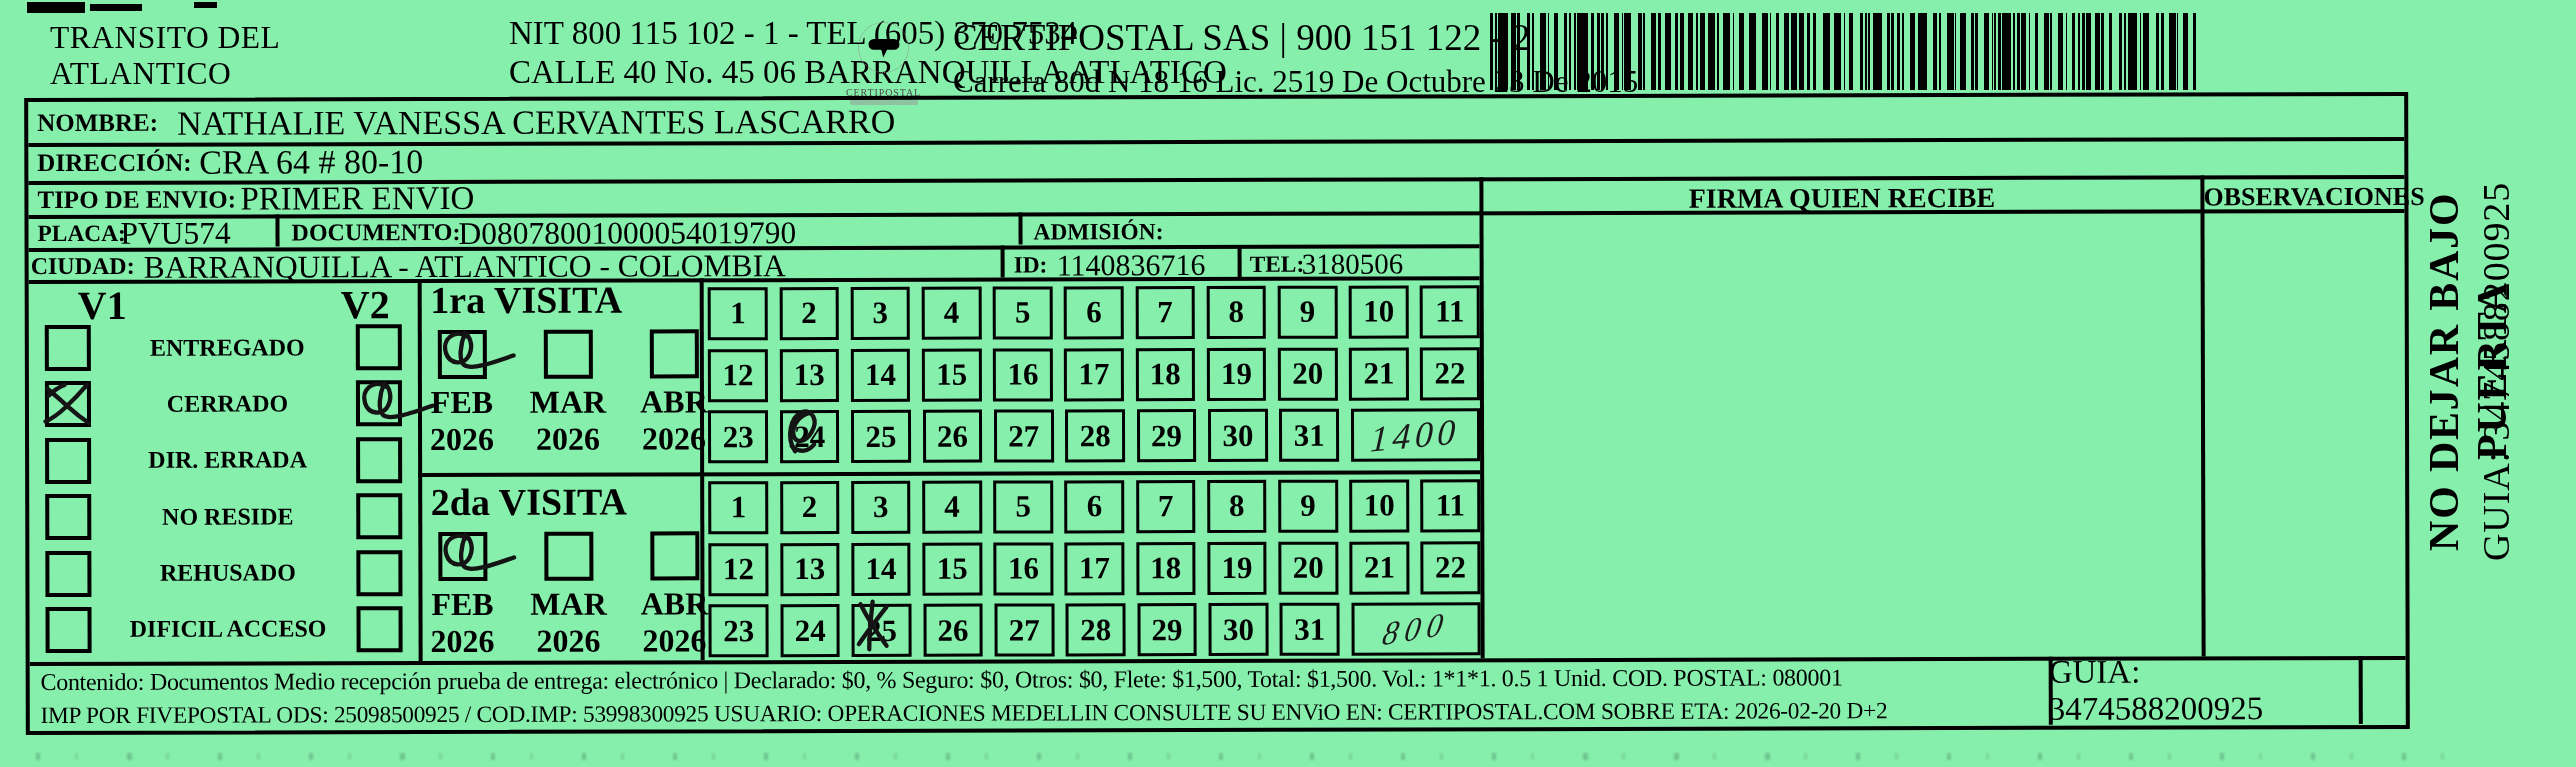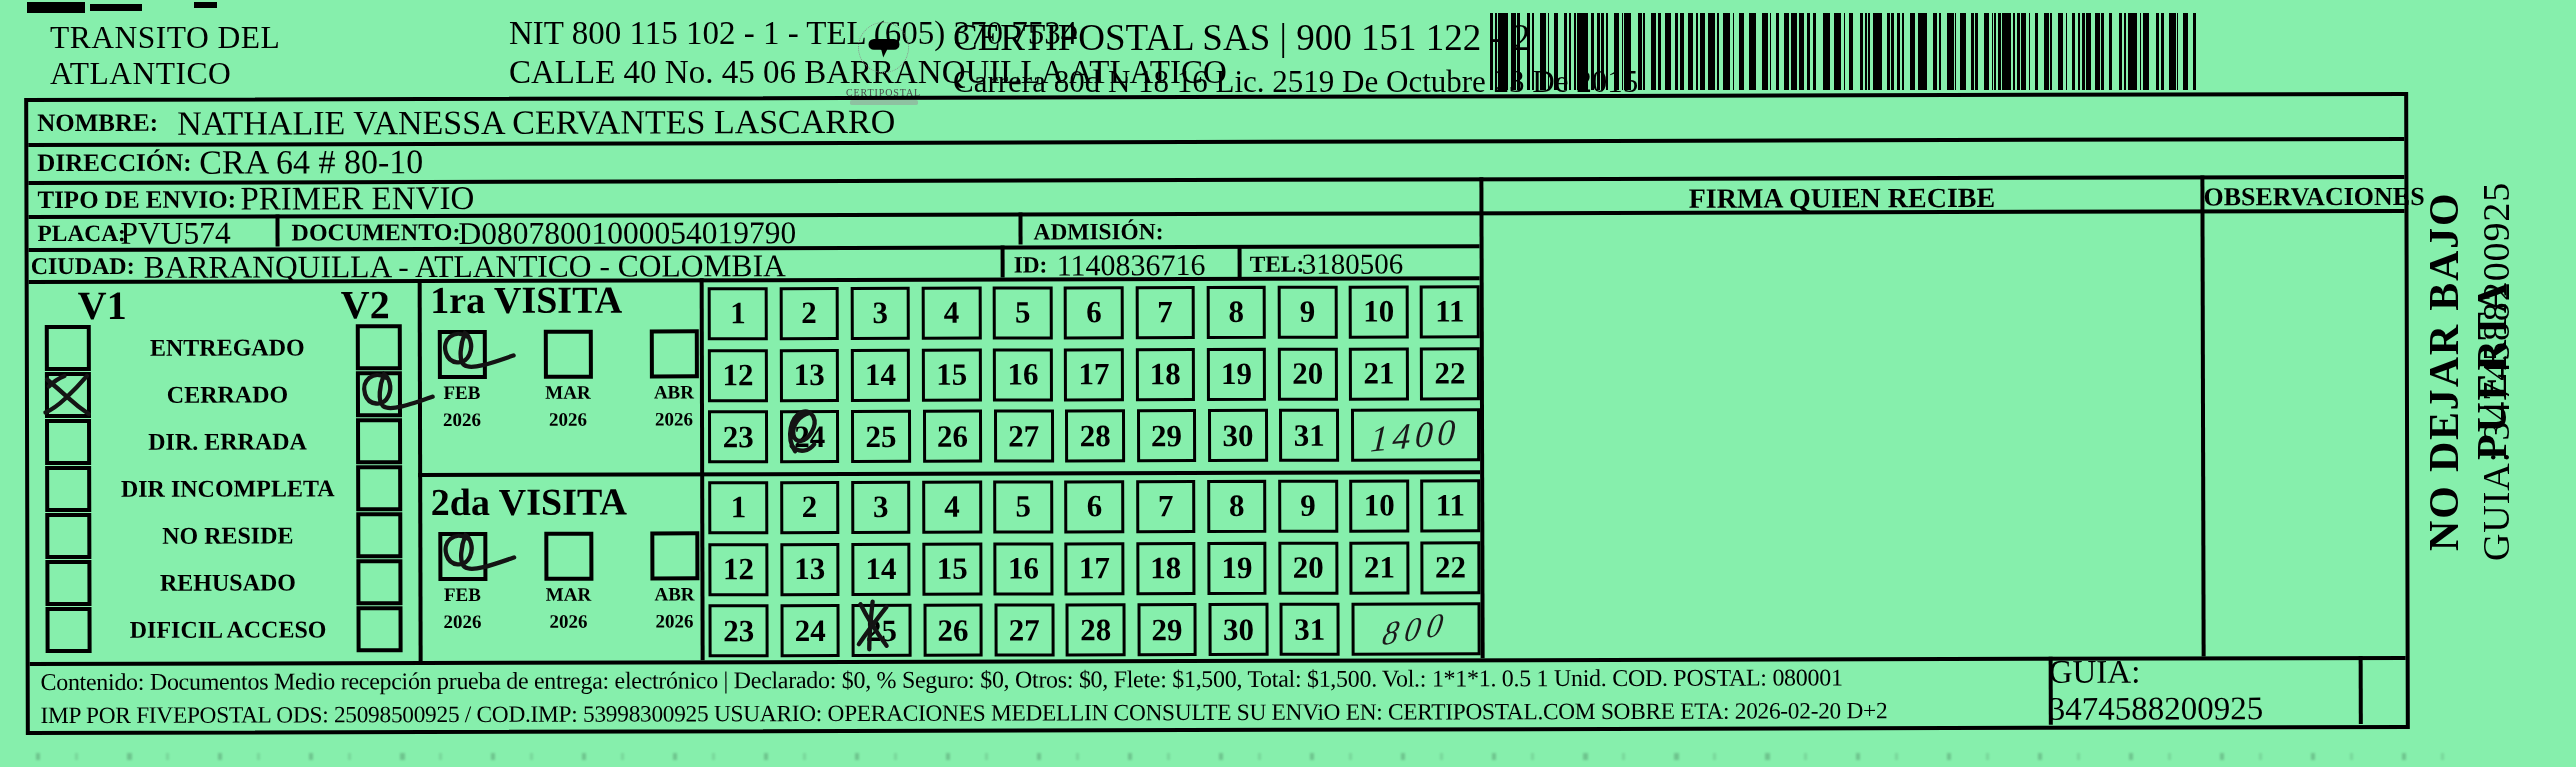--- a/index.html
+++ b/index.html
@@ -35,21 +35,21 @@
   .ck-rows{position:absolute;left:0;top:45px;right:0;bottom:9px;display:flex;
            flex-direction:column;justify-content:space-between;padding:0 16px;}
   .ck-row{display:flex;align-items:center;}
   .ckbox{width:38px;height:38px;border:4.5px solid #000;position:relative;flex:0 0 auto;}
   .ck-label{flex:1;text-align:center;font-weight:bold;font-size:24px;padding-left:8px;}
   
   .visit-title{position:absolute;font-weight:bold;font-size:38px;left:12.6px;top:7.2px;}
   .months-row{position:absolute;left:9px;top:59px;display:flex;gap:36px;}
   .month-col{display:flex;flex-direction:column;align-items:center;width:70px;}
   .mbox{width:41px;height:41px;border:4.5px solid #000;position:relative;}
-  .mlab{font-weight:bold;font-size:19px;line-height:27px;margin-top:0;}
+  .mlab{font-weight:bold;font-size:32px;line-height:27px;margin-top:10px;}
   .month-panel{position:absolute;left:389px;width:282px;height:194px;}
   .calendar{position:absolute;left:674px;width:777px;height:194px;display:flex;
             flex-direction:column;justify-content:space-evenly;padding-left:5.4px;box-sizing:border-box;}
   .cal-row{display:flex;gap:11.7px;}
   .day-cell{width:54px;height:47px;border:3.6px solid #000;display:flex;align-items:center;
             justify-content:center;font-weight:bold;font-size:31px;position:relative;}
   .wide-cell{width:124px;height:47px;border:3.6px solid #000;display:flex;align-items:center;
              justify-content:center;position:relative;}
   .mark{position:absolute;left:-7.2px;top:-7.2px;width:52px;height:52px;overflow:visible;}
   .mark path{fill:none;stroke:#141414;stroke-width:5;stroke-linecap:round;}
@@ -179,25 +179,20 @@
               </svg>
             </div>
           </div>
           <div class="ck-row">
             <div class="ckbox"></div>
             <div class="ck-label">DIR. ERRADA</div>
             <div class="ckbox"></div>
           </div>
           <div class="ck-row">
             <div class="ckbox"></div>
-            <div class="ck-label">DIR INCOMPLETA</div>
-            <div class="ckbox"></div>
-          </div>
-          <div class="ck-row">
-            <div class="ckbox"></div>
             <div class="ck-label">NO RESIDE</div>
             <div class="ckbox"></div>
           </div>
           <div class="ck-row">
             <div class="ckbox"></div>
             <div class="ck-label">REHUSADO</div>
             <div class="ckbox"></div>
           </div>
           <div class="ck-row">
             <div class="ckbox"></div>

